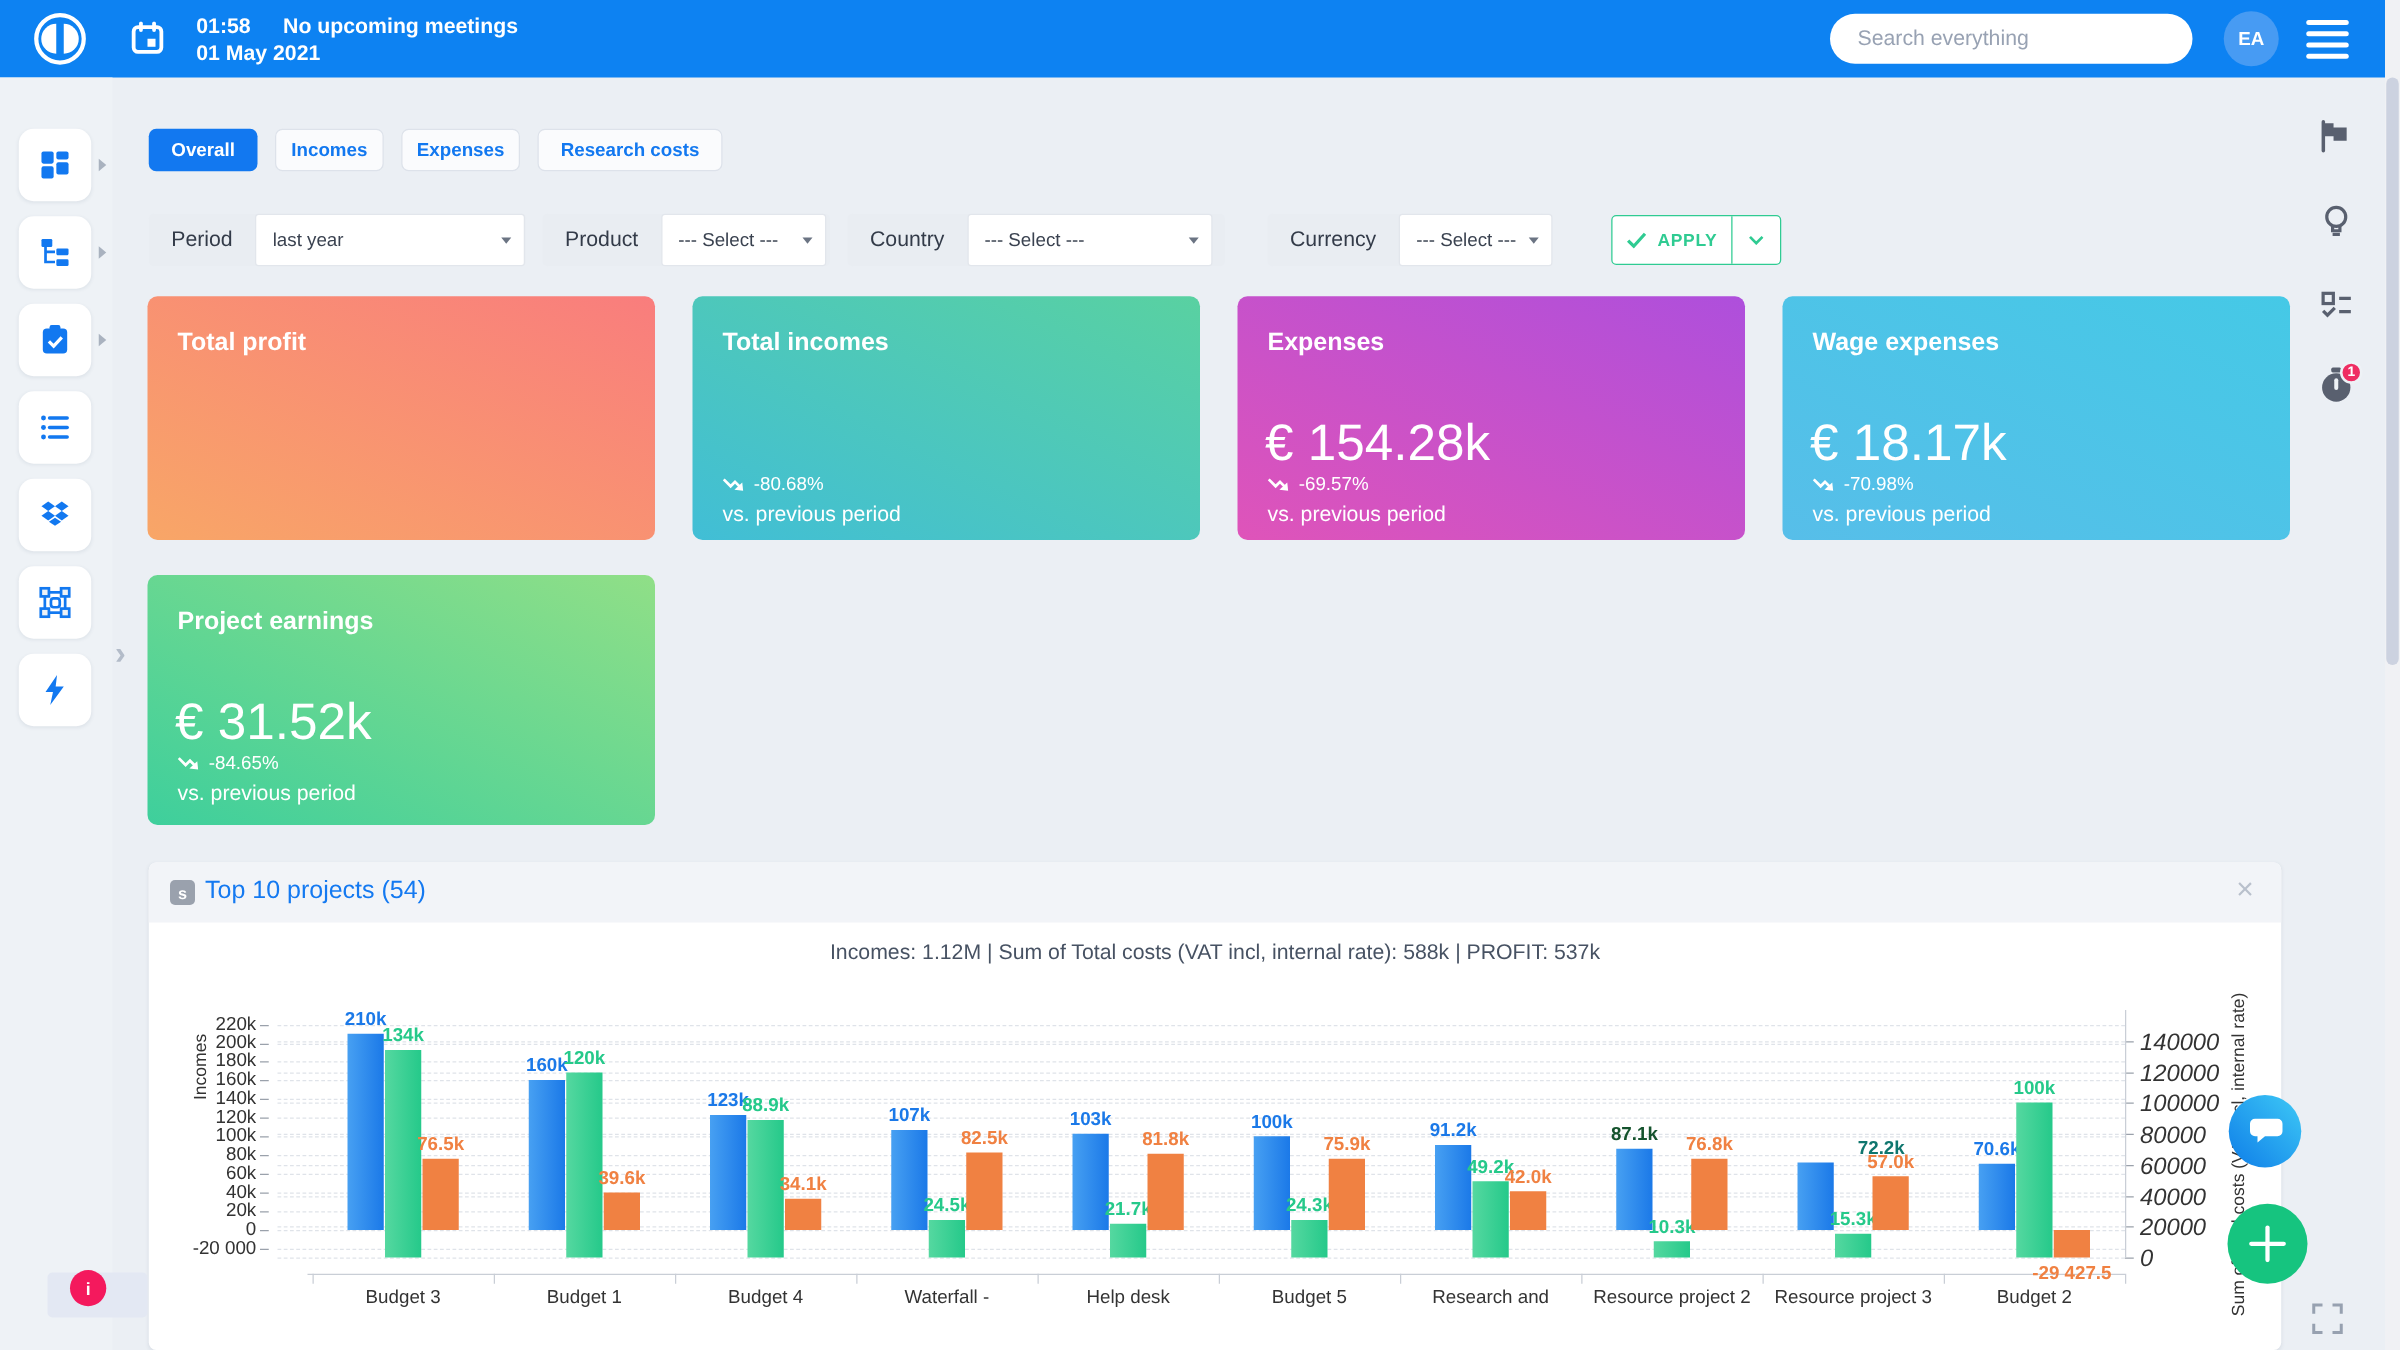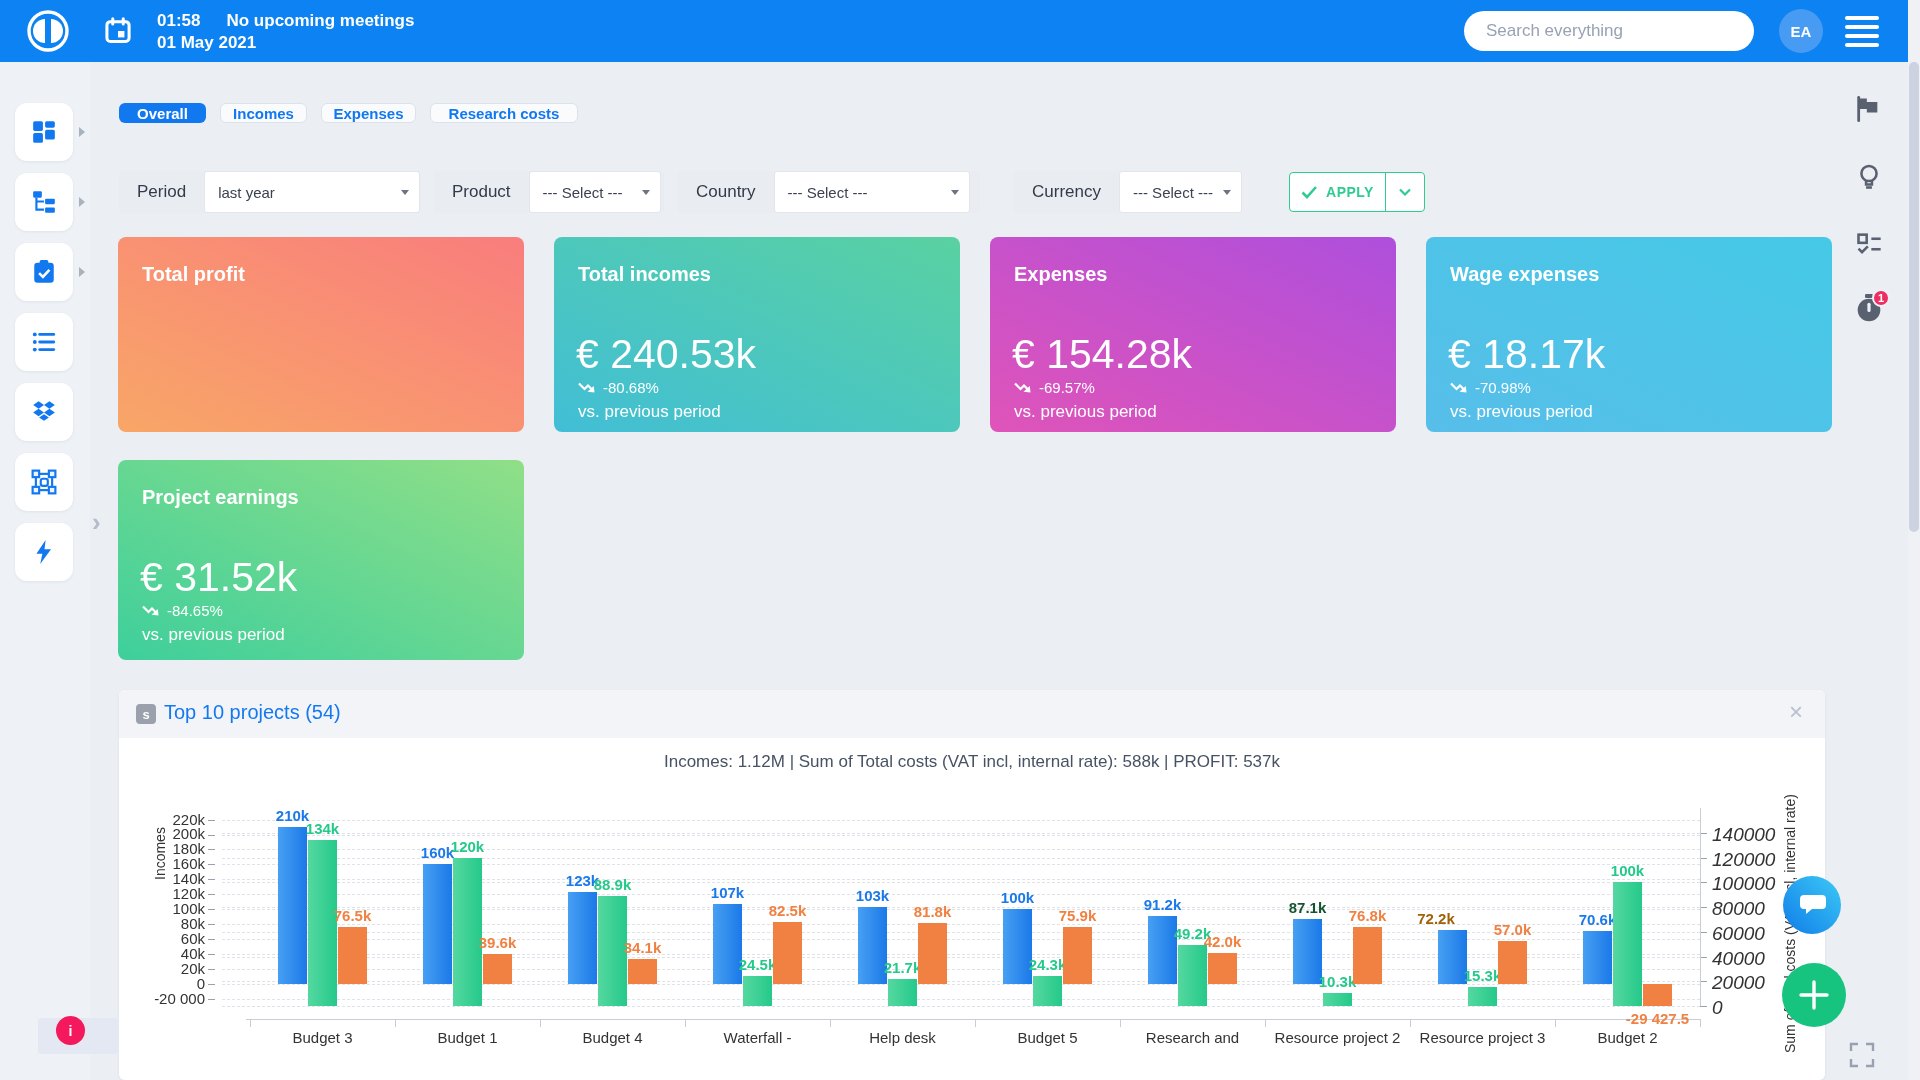--- a/index.html
+++ b/index.html
@@ -24,21 +24,21 @@
   .sidebar { position:absolute; left:0; top:62px; width:90px; height:1018px; background:#eef2f6; }
   .side-btn { position:absolute; left:15px; width:58px; height:58px; background:#fff; border-radius:12px; box-shadow:0 1px 3px rgba(40,60,90,.08); display:flex; align-items:center; justify-content:center; }
   .side-caret { position:absolute; left:79px; width:0; height:0; border-left:6px solid #a9b2bf; border-top:5px solid transparent; border-bottom:5px solid transparent; }
   .side-expand { position:absolute; left:92px; top:509px; color:#b3bcc9; font-size:26px; font-weight:700; line-height:1; }
 
   
   .rail-icon { position:absolute; }
   .badge { position:absolute; left:1872px; top:289px; width:18px; height:18px; background:#ef2d62; border:2px solid #eef2f6; border-radius:50%; color:#fff; font-size:11px; font-weight:700; display:flex; align-items:center; justify-content:center; }
 
   
-  .tab { position:absolute; top:103px; height:20px; border-radius:6px; font-size:15px; font-weight:700; display:flex; align-items:center; justify-content:center; padding:0 18px; color:#1278f0; background:#fafbfd; border:1px solid #dde2ea; }
+  .tab { position:absolute; top:103px; height:34px; border-radius:6px; font-size:15px; font-weight:700; display:flex; align-items:center; justify-content:center; padding:0 18px; color:#1278f0; background:#fafbfd; border:1px solid #dde2ea; }
   .tab.active { background:#1278f0; color:#fff; border:none; }
 
   
   .fgroup { position:absolute; top:171px; height:42px; background:#e9edf2; border-radius:4px; display:flex; align-items:center; }
   .fgroup .flabel { font-size:17px; color:#333b49; padding:0 18px; white-space:nowrap; }
   .fgroup .fselect { height:42px; background:#fff; border:1px solid #e2e6ec; border-radius:3px; display:flex; align-items:center; justify-content:space-between; padding:0 10px 0 13px; font-size:15px; color:#3a4250; white-space:nowrap; }
   .fcaret { width:0; height:0; border-top:5px solid #6b7483; border-left:4px solid transparent; border-right:4px solid transparent; margin-left:10px; }
   .apply { position:absolute; left:1289px; top:172px; width:136px; height:40px; background:#fff; border:1px solid #2fcb92; border-radius:4px; display:flex; }
   .apply-main { width:96px; display:flex; align-items:center; justify-content:center; color:#2fcb92; font-size:14px; font-weight:700; letter-spacing:.5px; border-right:1px solid #2fcb92; }
   .apply-dd { flex:1; display:flex; align-items:center; justify-content:center; }
@@ -250,21 +250,20 @@
         </svg>
     </div>
   </div>
 
   <div id="cards">
       <div class="card" style="left: 118px; top: 237px; background: linear-gradient(to right top, rgb(248, 166, 103), rgb(249, 125, 125));">
         <div class="ctitle">Total profit</div>
       </div>
       <div class="card" style="left: 554px; top: 237px; background: linear-gradient(to right top, rgb(65, 190, 214), rgb(89, 209, 161));">
         <div class="ctitle">Total incomes</div>
-        <div class="cvalue">€ 240.53k</div>
         <div class="ctrend">
           <svg width="18" height="14" viewBox="0 0 18 14">
             <polyline points="1,2.5 6.5,8 10,4.5 15,9.5" fill="none" stroke="#fff" stroke-width="2.2"></polyline>
             <polygon points="16.5,11.5 9.5,10.8 15.8,5" fill="#fff"></polygon>
           </svg>
           <span>-80.68%</span>
         </div>
         <div class="ccaption">vs. previous period</div>
       </div>
       <div class="card" style="left: 990px; top: 237px; background: linear-gradient(to right top, rgb(223, 84, 185), rgb(174, 79, 220));">
@@ -400,21 +399,21 @@
       <div class="blabel" style="left:441.5px;top:76.0px;width:72px;color:#1b79e8">107k</div>
       <div class="bar" style="left:607.5px;top:99.0px;width:29px;height:77.0px;background:linear-gradient(90deg,#47a0f2,#1b79e8)"></div>
       <div class="blabel" style="left:586.5px;top:79.0px;width:72px;color:#1b79e8">103k</div>
       <div class="bar" style="left:752.5px;top:101.2px;width:29px;height:74.8px;background:linear-gradient(90deg,#47a0f2,#1b79e8)"></div>
       <div class="blabel" style="left:731.5px;top:81.2px;width:72px;color:#1b79e8">100k</div>
       <div class="bar" style="left:897.5px;top:107.8px;width:29px;height:68.2px;background:linear-gradient(90deg,#47a0f2,#1b79e8)"></div>
       <div class="blabel" style="left:876.5px;top:87.8px;width:72px;color:#1b79e8">91.2k</div>
       <div class="bar" style="left:1042.5px;top:110.9px;width:29px;height:65.1px;background:linear-gradient(90deg,#47a0f2,#1b79e8)"></div>
       <div class="blabel" style="left:1021.5px;top:90.9px;width:72px;color:#14532d">87.1k</div>
       <div class="bar" style="left:1187.5px;top:122.0px;width:29px;height:54.0px;background:linear-gradient(90deg,#47a0f2,#1b79e8)"></div>
-      <div class="blabel" style="left:1150px;top:102.0px;width:72px;color:#a16207">72.2k</div>
+      <div class="blabel" style="left:1219px;top:102.0px;width:72px;color:#0f766e">72.2k</div>
       <div class="bar" style="left:1332.5px;top:123.2px;width:29px;height:52.8px;background:linear-gradient(90deg,#47a0f2,#1b79e8)"></div>
       <div class="blabel" style="left:1311.5px;top:103.2px;width:72px;color:#1b79e8">70.6k</div>
       <div class="bar" style="left:57.5px;top:32.4px;width:29px;height:165.6px;background:linear-gradient(90deg,#55d8a0,#25c98a)"></div>
       <div class="blabel" style="left:36.5px;top:12.4px;width:72px;color:#25c98a">134k</div>
       <div class="bar" style="left:202.5px;top:49.7px;width:29px;height:148.3px;background:linear-gradient(90deg,#55d8a0,#25c98a)"></div>
       <div class="blabel" style="left:181.5px;top:29.7px;width:72px;color:#25c98a">120k</div>
       <div class="bar" style="left:347.5px;top:88.1px;width:29px;height:109.9px;background:linear-gradient(90deg,#55d8a0,#25c98a)"></div>
       <div class="blabel" style="left:326.5px;top:68.1px;width:72px;color:#25c98a">88.9k</div>
       <div class="bar" style="left:492.5px;top:167.7px;width:29px;height:30.3px;background:linear-gradient(90deg,#55d8a0,#25c98a)"></div>
       <div class="blabel" style="left:471.5px;top:147.7px;width:72px;color:#25c98a">24.5k</div>

